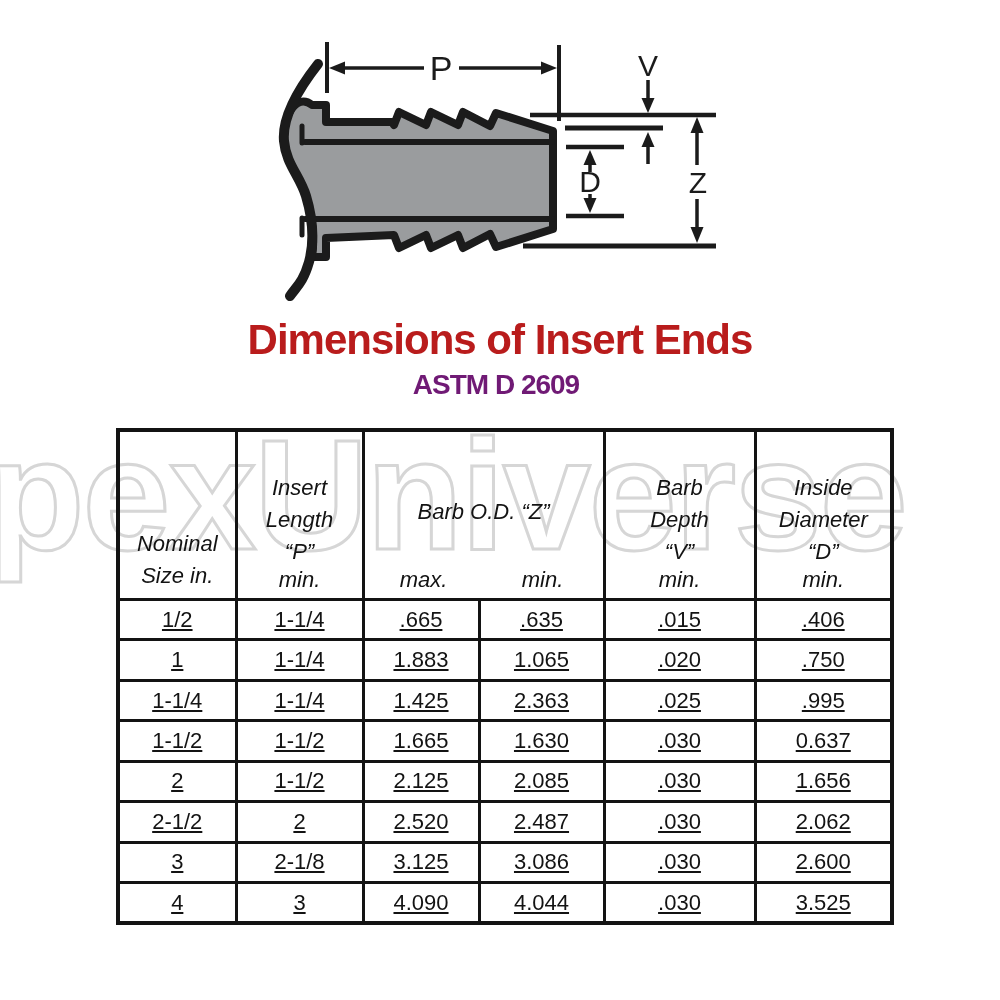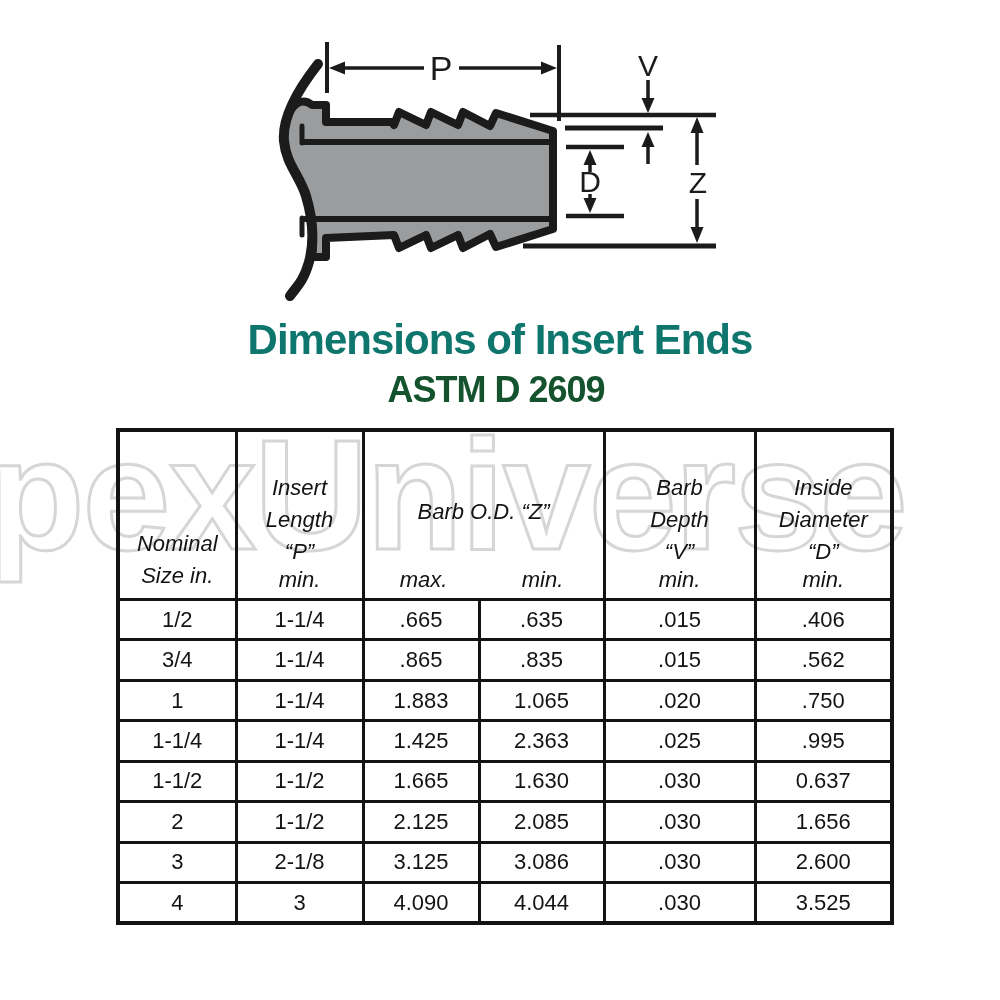--- a/index.html
+++ b/index.html
@@ -8,44 +8,44 @@
     font-family:"Liberation Sans",sans-serif;color:#131313;
   }
   .canvas{position:absolute;inset:0;}
 
   
   .diagram{position:absolute;left:0;top:0;width:1000px;height:315px;z-index:2;}
 
   
   .title-line1{
     position:absolute;left:0;right:0;top:316px;text-align:center;
-    font-size:42px;font-weight:bold;letter-spacing:-1px;color:#0f766e;z-index:2;
+    font-size:42px;font-weight:bold;letter-spacing:-1px;color:#b91c1c;z-index:2;
   }
   .title-line2{
     position:absolute;left:0;right:8px;top:369px;text-align:center;
-    font-size:36px;font-weight:bold;letter-spacing:-1px;color:#14532d;z-index:2;
+    font-size:28px;font-weight:bold;letter-spacing:-1px;color:#701a75;z-index:2;
   }
 
   
   .watermark{
     position:absolute;left:-12px;top:404px;z-index:1;
     font-size:158px;font-weight:bold;letter-spacing:-2px;white-space:nowrap;
     color:#ffffff;-webkit-text-stroke:3px #d6d6d6;
   }
 
   
   table.spec{
     position:absolute;left:116px;top:428px;width:774px;height:497px;z-index:3;
     border-collapse:collapse;table-layout:fixed;background:transparent;
     font-size:22px;color:#131313;
   }
   table.spec{border:4px solid #131313;}
   table.spec th,table.spec td{border:3px solid #131313;padding:0;text-align:center;vertical-align:middle;background:transparent;font-weight:normal;}
   thead tr{height:164px;}
-  tbody tr{height:37px;}
+  tbody tr{height:37px;text-decoration:underline;}
   .hwrap{display:flex;flex-direction:column;justify-content:flex-end;height:152px;padding:8px 0 6px 0;font-style:italic;}
   .hlines{line-height:32px;}
   .hbottom{line-height:24px;}
   .od-top{margin-top:48px;line-height:32px;}
   .maxmin{display:flex;line-height:24px;margin-top:40px;}
   .maxmin span:first-child{width:118px;}
   .maxmin span:last-child{flex:1;}
   tbody td{font-size:22px;}
 </style>
 </head>
@@ -179,28 +179,20 @@
     <tbody>
       <tr>
         <td>1/2</td>
         <td>1-1/4</td>
         <td>.665</td>
         <td>.635</td>
         <td>.015</td>
         <td>.406</td>
       </tr>
       <tr>
-        <td>3/4</td>
-        <td>1-1/4</td>
-        <td>.865</td>
-        <td>.835</td>
-        <td>.015</td>
-        <td>.562</td>
-      </tr>
-      <tr>
         <td>1</td>
         <td>1-1/4</td>
         <td>1.883</td>
         <td>1.065</td>
         <td>.020</td>
         <td>.750</td>
       </tr>
       <tr>
         <td>1-1/4</td>
         <td>1-1/4</td>
@@ -219,20 +211,28 @@
       </tr>
       <tr>
         <td>2</td>
         <td>1-1/2</td>
         <td>2.125</td>
         <td>2.085</td>
         <td>.030</td>
         <td>1.656</td>
       </tr>
       <tr>
+        <td>2-1/2</td>
+        <td>2</td>
+        <td>2.520</td>
+        <td>2.487</td>
+        <td>.030</td>
+        <td>2.062</td>
+      </tr>
+      <tr>
         <td>3</td>
         <td>2-1/8</td>
         <td>3.125</td>
         <td>3.086</td>
         <td>.030</td>
         <td>2.600</td>
       </tr>
       <tr>
         <td>4</td>
         <td>3</td>

